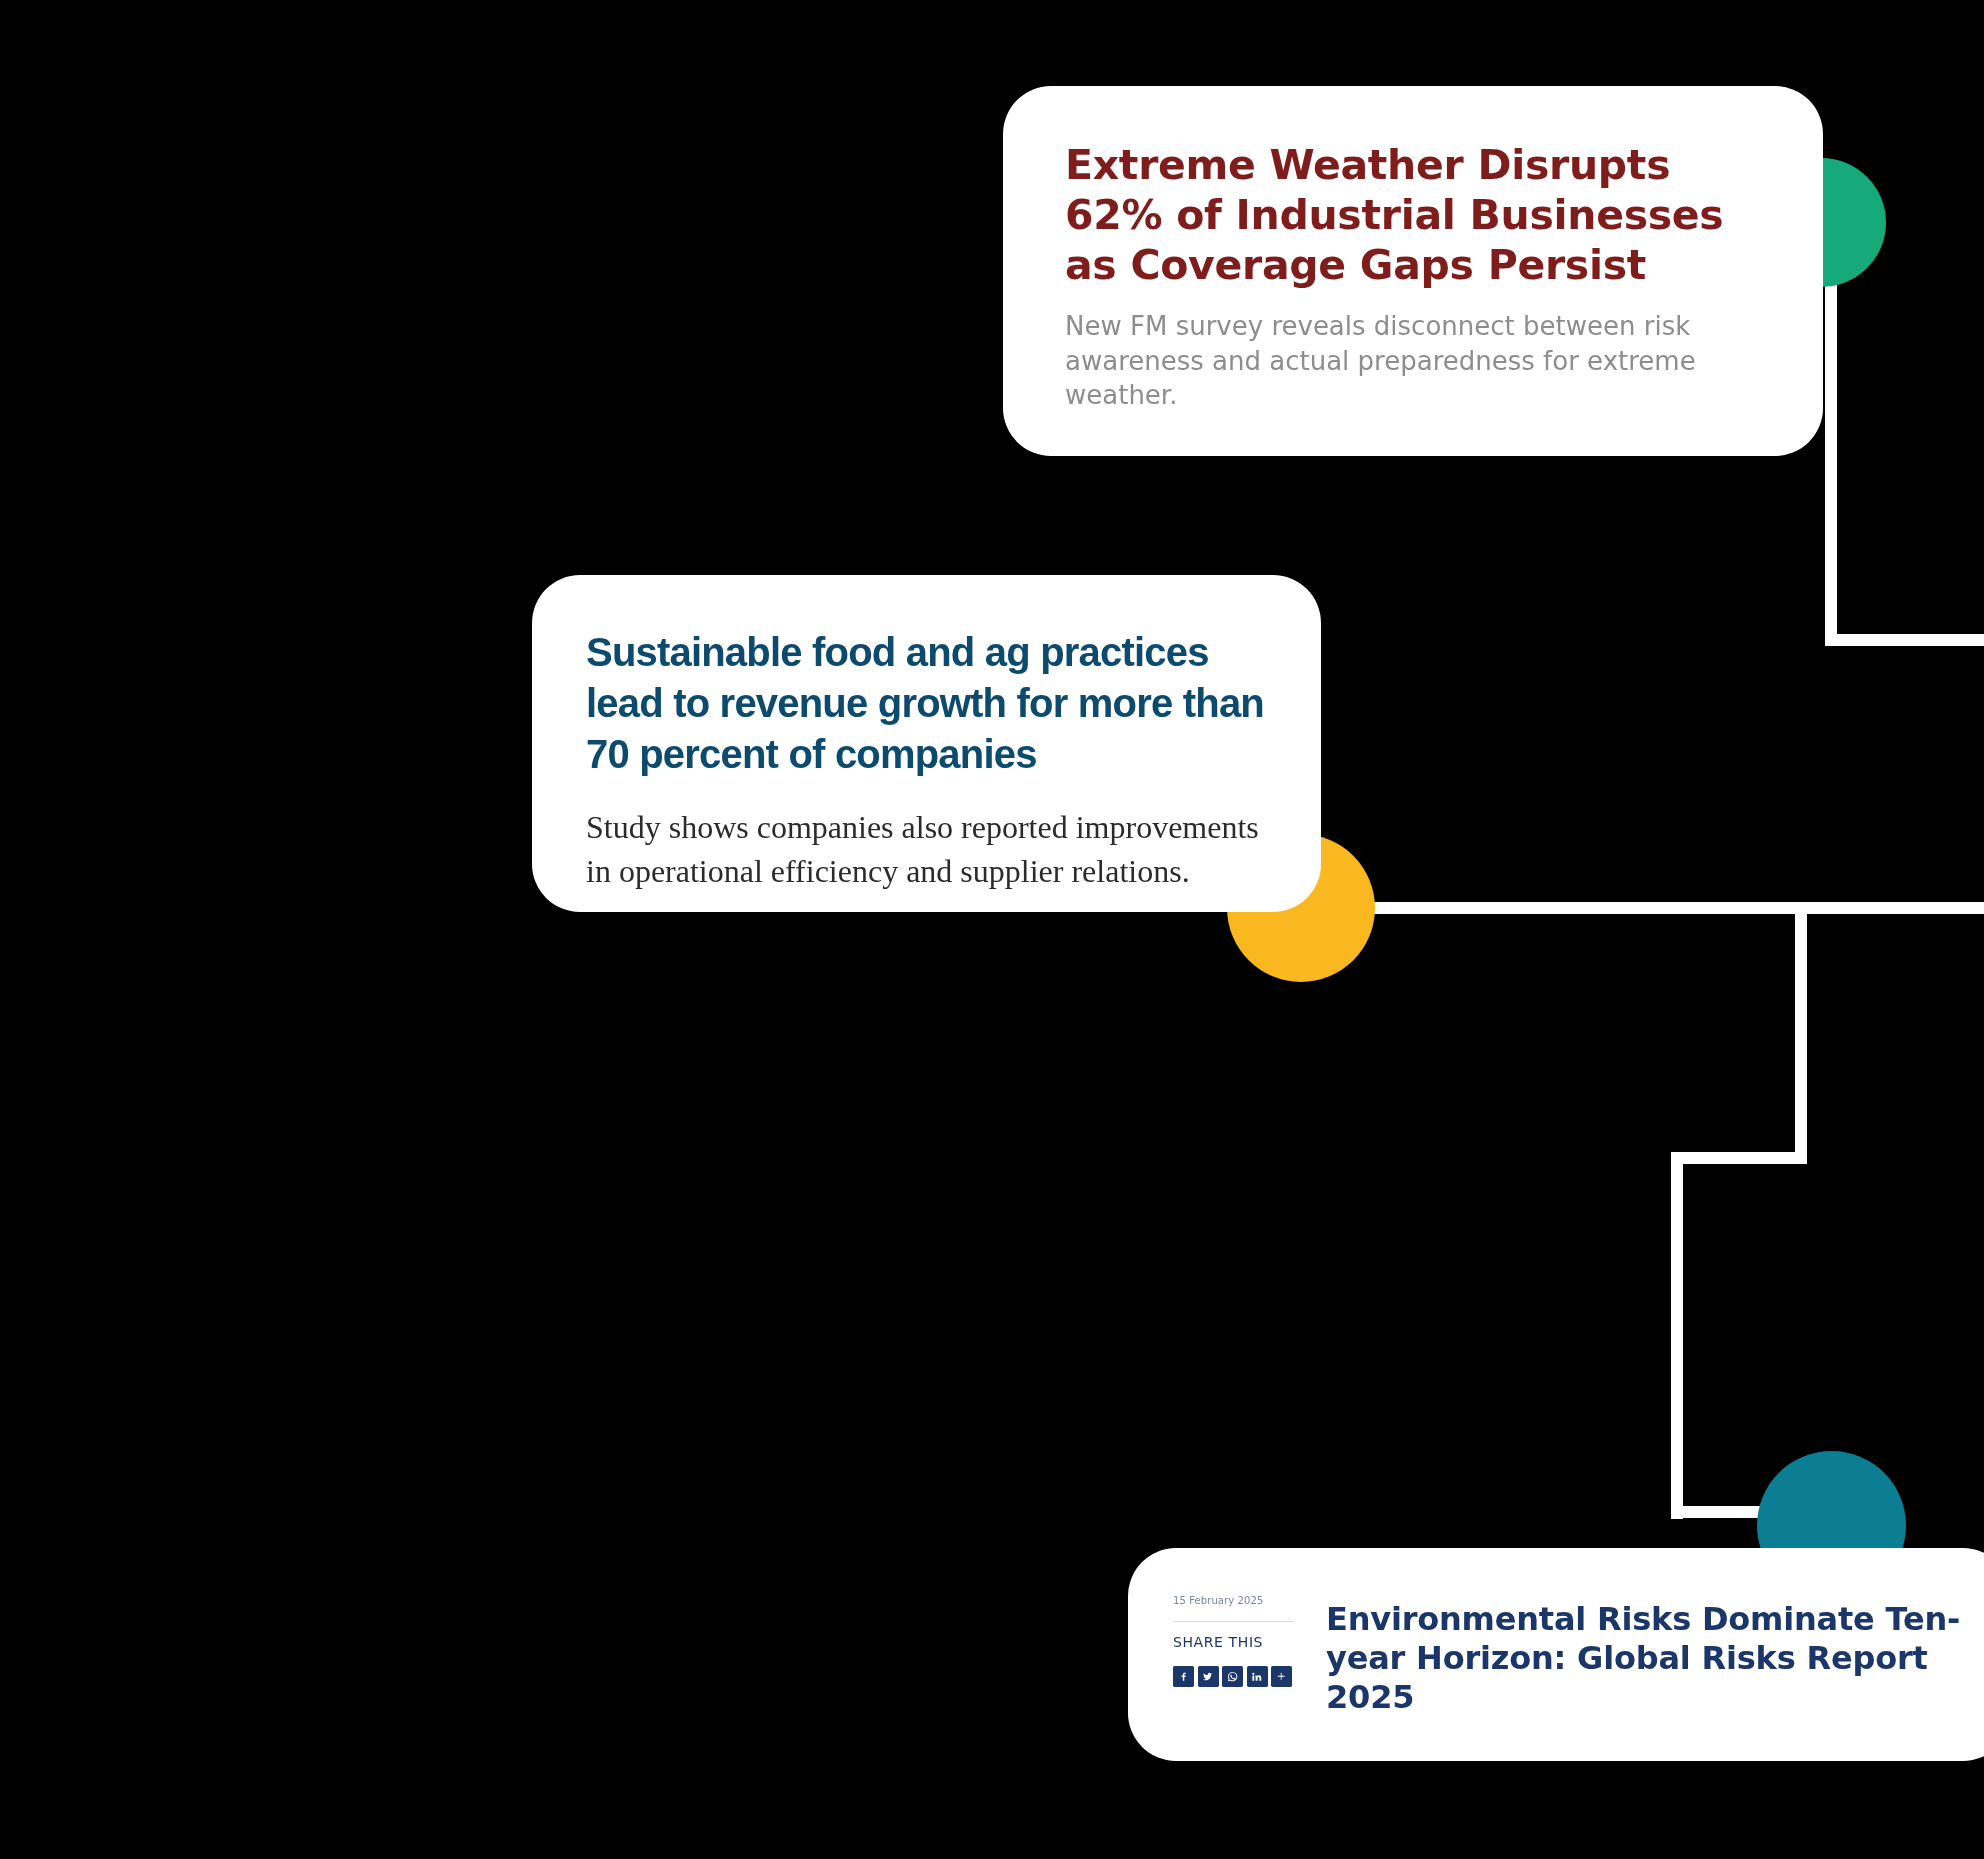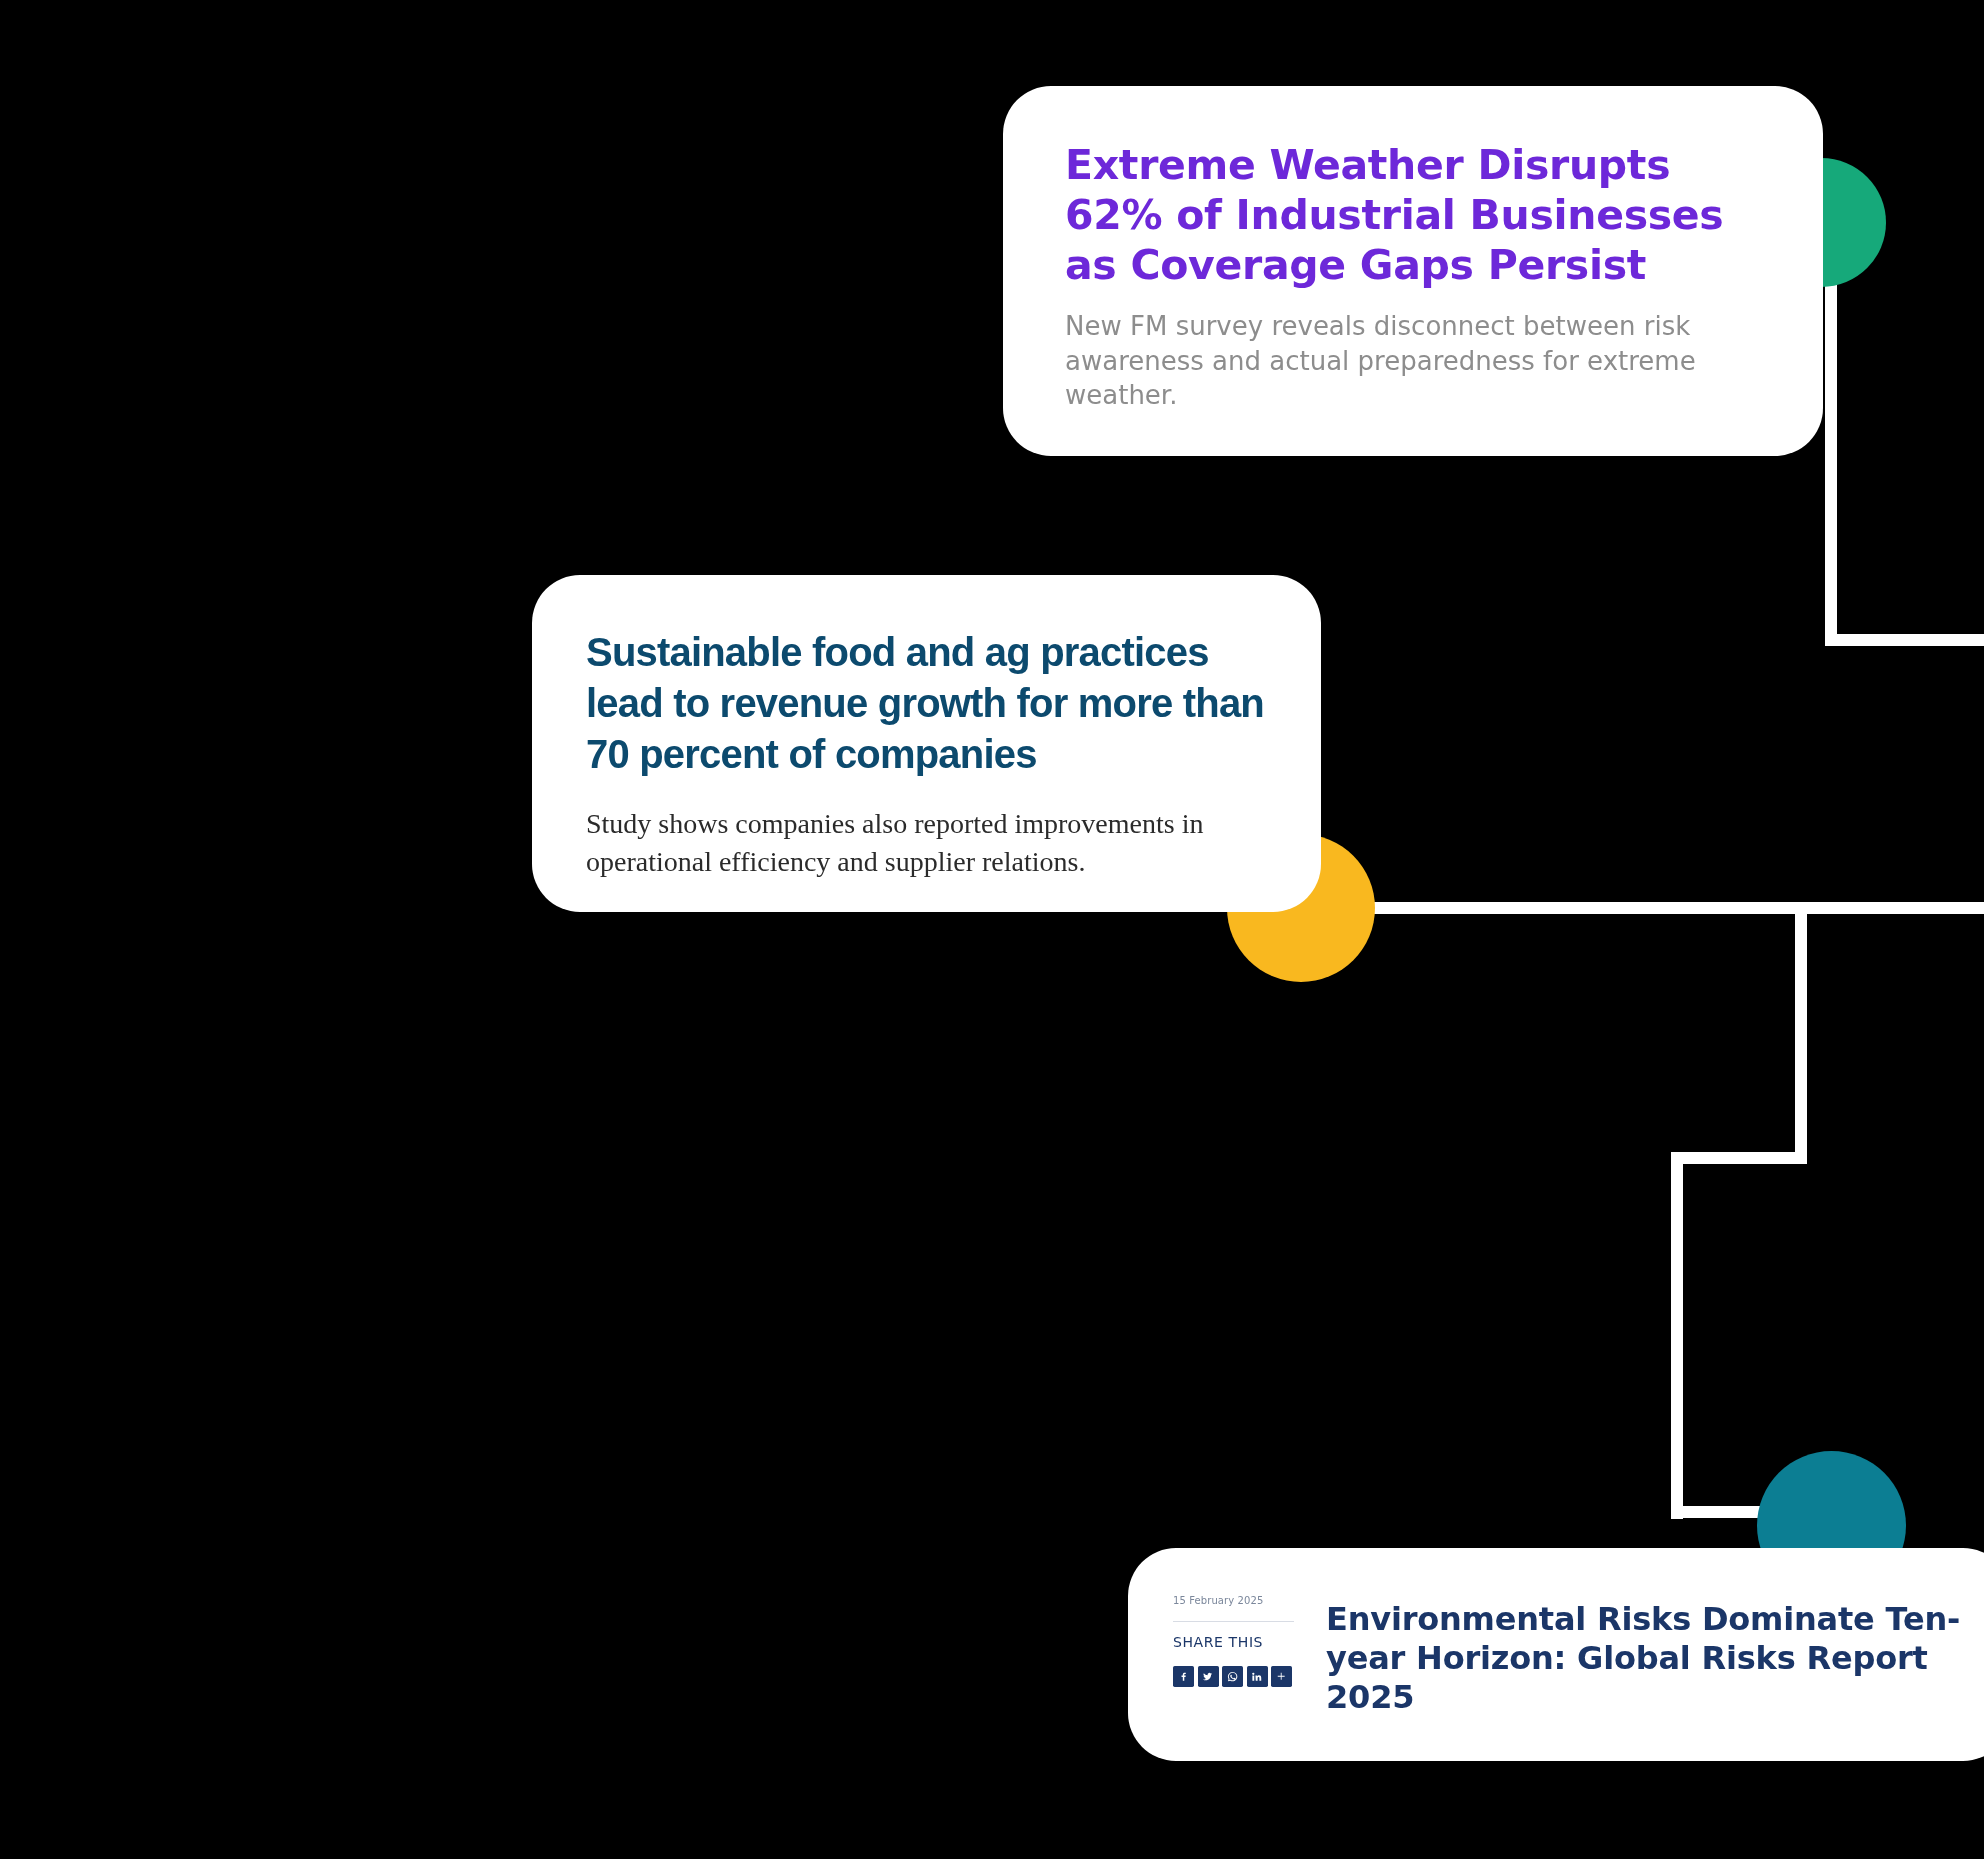--- a/index.html
+++ b/index.html
@@ -45,21 +45,21 @@
     width: 820px;
     height: 370px;
     padding: 54px 62px 0 62px;
   }
   #card-weather .headline {
     font-family: "DejaVu Sans", sans-serif;
     font-weight: bold;
     font-size: 41px;
     line-height: 1.22;
     letter-spacing: -0.3px;
-    color: #6d28d9;
+    color: #7f1d1d;
     margin: 0;
   }
   #card-weather .deck {
     font-family: "DejaVu Sans", sans-serif;
     font-size: 26px;
     line-height: 1.33;
     color: #8d8d8d;
     margin: 19px 0 0 0;
     max-width: 666px;
   }
@@ -76,21 +76,21 @@
     font-family: "Liberation Sans", sans-serif;
     font-weight: bold;
     font-size: 40px;
     line-height: 1.28;
     letter-spacing: -0.8px;
     color: #0c4a6e;
     margin: 0;
   }
   #card-food .deck {
     font-family: "Liberation Serif", serif;
-    font-size: 28px;
+    font-size: 32px;
     line-height: 1.38;
     color: #2b2b2b;
     margin: 24px 0 0 0;
     max-width: 692px;
   }
 
   
   #card-risks {
     left: 1128px;
     top: 1548px;

